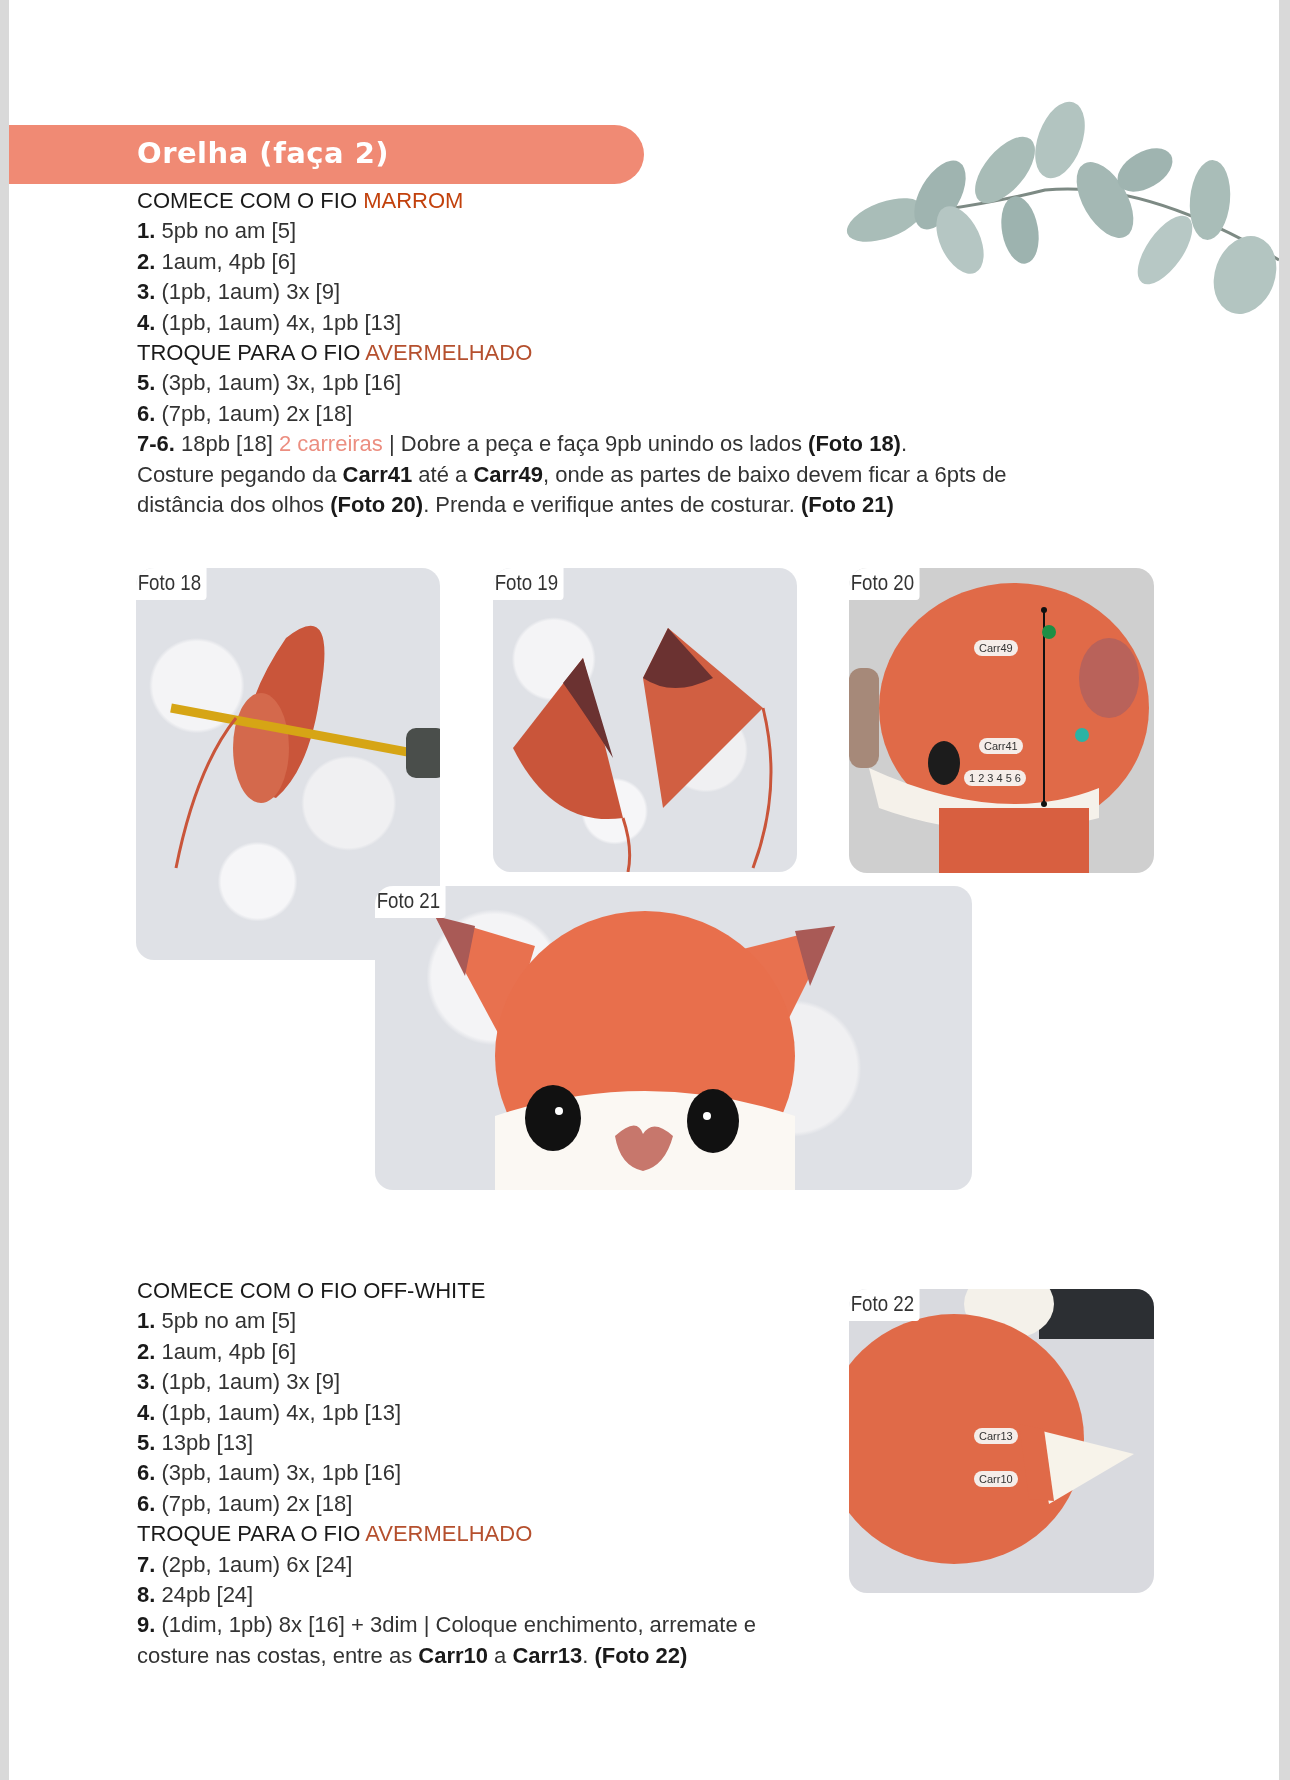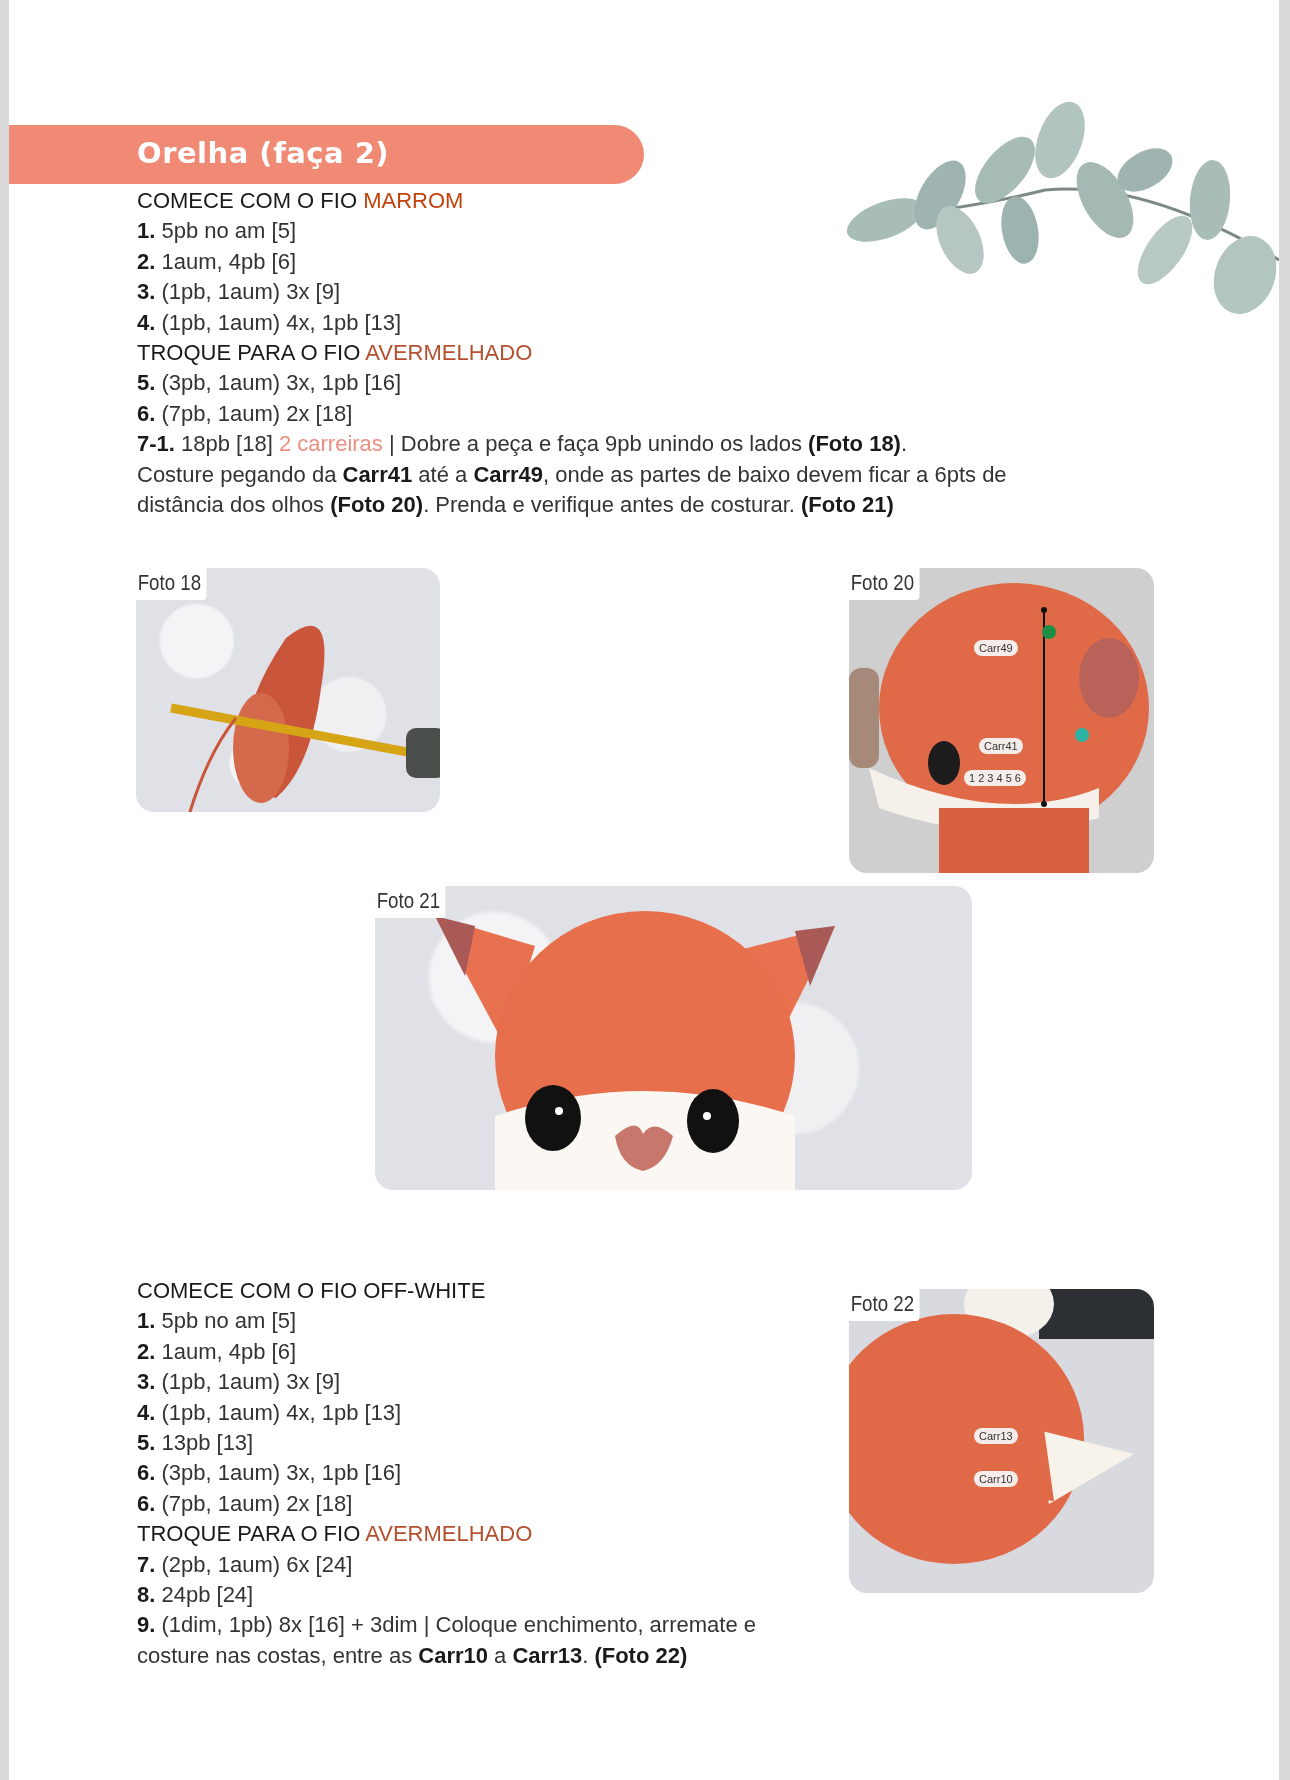--- a/index.html
+++ b/index.html
@@ -80,41 +80,52 @@
     <div class="line"><span class="num">1.</span><span> 5pb no am [5]</span></div>
     <div class="line"><span class="num">2.</span><span> 1aum, 4pb [6]</span></div>
     <div class="line"><span class="num">3.</span><span> (1pb, 1aum) 3x [9]</span></div>
     <div class="line"><span class="num">4.</span><span> (1pb, 1aum) 4x, 1pb [13]</span></div>
     <div class="line caps">
       <span>TROQUE PARA O FIO </span><span class="c-averm">AVERMELHADO</span>
     </div>
     <div class="line"><span class="num">5.</span><span> (3pb, 1aum) 3x, 1pb [16]</span></div>
     <div class="line"><span class="num">6.</span><span> (7pb, 1aum) 2x [18]</span></div>
     <div class="line">
-      <span class="num">7-1.</span><span> 18pb [18] </span><span class="c-pink">2 carreiras</span><span> | Dobre a peça e faça 9pb unindo os lados </span><span class="b">(Foto 18)</span><span>.</span>
+      <span class="num">7-6.</span><span> 18pb [18] </span><span class="c-pink">2 carreiras</span><span> | Dobre a peça e faça 9pb unindo os lados </span><span class="b">(Foto 18)</span><span>.</span>
     </div>
     <div class="line">
       <span>Costure pegando da </span><span class="b">Carr41</span><span> até a </span><span class="b">Carr49</span><span>, onde as partes de baixo devem ficar a 6pts de</span>
     </div>
     <div class="line">
       <span>distância dos olhos </span><span class="b">(Foto 20)</span><span>. Prenda e verifique antes de costurar. </span><span class="b">(Foto 21)</span>
     </div>
   </div>
 
-  <div class="photo fur" style="left:127px; top:568px; width:304px; height:244px;">
+  <div class="photo fur" style="left:127px; top:568px; width:304px; height:392px;">
     <svg width="304" height="304" viewBox="0 0 304 304" style="position:absolute;left:0;top:0;">
       <path d="M110 220 Q95 150 150 70 Q200 30 185 120 Q175 200 140 230 Z" fill="#c9553a"></path>
       <ellipse cx="125" cy="180" rx="28" ry="55" fill="#d4694c"></ellipse>
       <line x1="35" y1="140" x2="304" y2="190" stroke="#d6a515" stroke-width="9"></line>
       <rect x="270" y="160" width="40" height="50" rx="10" fill="#4a4e4b"></rect>
       <path d="M100 150 Q60 200 40 300" stroke="#c9553a" stroke-width="3" fill="none"></path>
     </svg>
     <span class="photo-label">Foto 18</span>
   </div>
 
+  <div class="photo fur" style="left:484px; top:568px; width:304px; height:304px;">
+    <svg width="304" height="304" viewBox="0 0 304 304" style="position:absolute;left:0;top:0;">
+      <path d="M20 180 L90 90 L130 250 Q60 260 20 180 Z" fill="#c9553a"></path>
+      <path d="M70 115 L90 90 L120 190 Q95 150 70 115 Z" fill="#6b3231"></path>
+      <path d="M150 110 L175 60 L270 140 L170 240 Z" fill="#d15f42"></path>
+      <path d="M150 110 L175 60 L220 110 Q180 130 150 110 Z" fill="#6b3231"></path>
+      <path d="M270 140 Q290 220 260 300" stroke="#c9553a" stroke-width="3" fill="none"></path>
+      <path d="M130 250 Q140 280 135 304" stroke="#c9553a" stroke-width="3" fill="none"></path>
+    </svg>
+    <span class="photo-label">Foto 19</span>
+  </div>
 
   <div class="photo" style="left:840px; top:568px; width:305px; height:305px; background:#cfcfcf;">
     <svg width="305" height="305" viewBox="0 0 305 305" style="position:absolute;left:0;top:0;">
       <ellipse cx="165" cy="140" rx="135" ry="125" fill="#e06a48"></ellipse>
       <ellipse cx="260" cy="110" rx="30" ry="40" fill="#b9625a"></ellipse>
       <path d="M20 200 Q150 260 250 220 L250 250 Q140 280 30 240 Z" fill="#f5f1ea"></path>
       <rect x="90" y="240" width="150" height="65" fill="#d85f40"></rect>
       <ellipse cx="95" cy="195" rx="16" ry="22" fill="#1c1c1c"></ellipse>
       <line x1="195" y1="42" x2="195" y2="236" stroke="#111" stroke-width="2"></line>
       <circle cx="195" cy="42" r="3" fill="#111"></circle>

